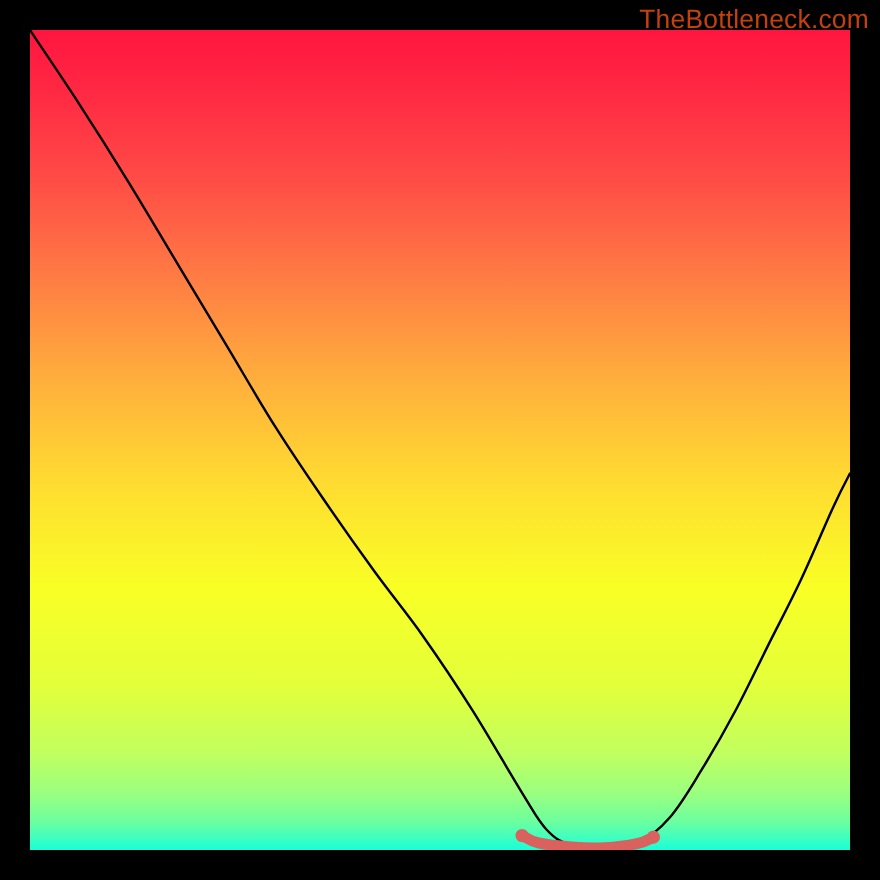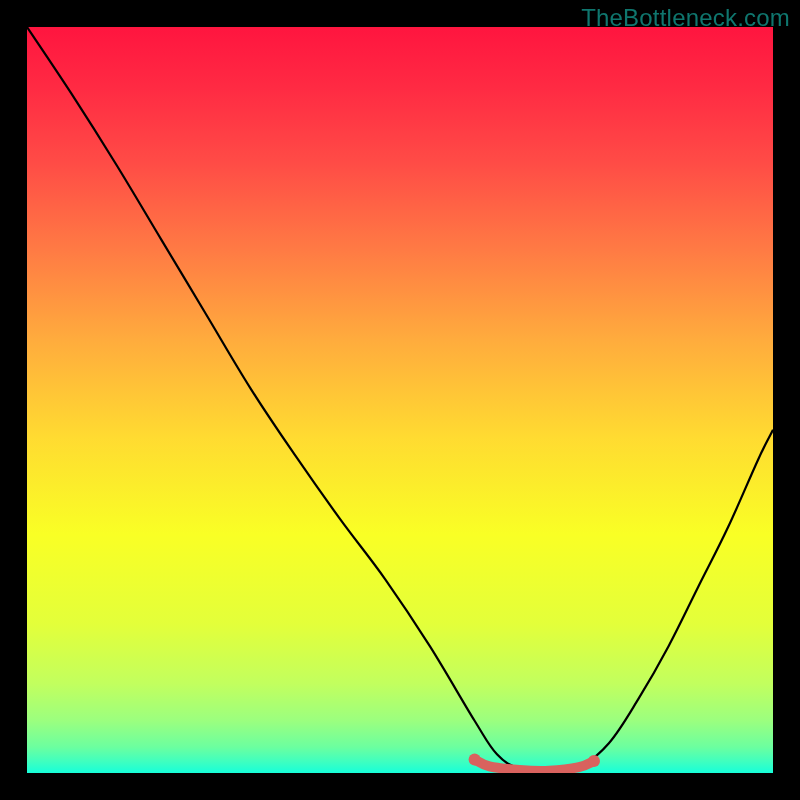--- a/index.html
+++ b/index.html
@@ -33,21 +33,21 @@
     width: 100%;
     height: 100%;
   }
   .watermark {
     position: absolute;
     top: 4px;
     right: 10px;
     font-family: Arial, Helvetica, sans-serif;
     font-size: 24px;
     font-weight: 500;
-    color: #0f766e;
+    color: #c2410c;
     letter-spacing: 0.2px;
     user-select: none;
   }
   svg.curve {
     position: absolute;
     left: 0;
     top: 0;
   }
 </style>
 </head>

